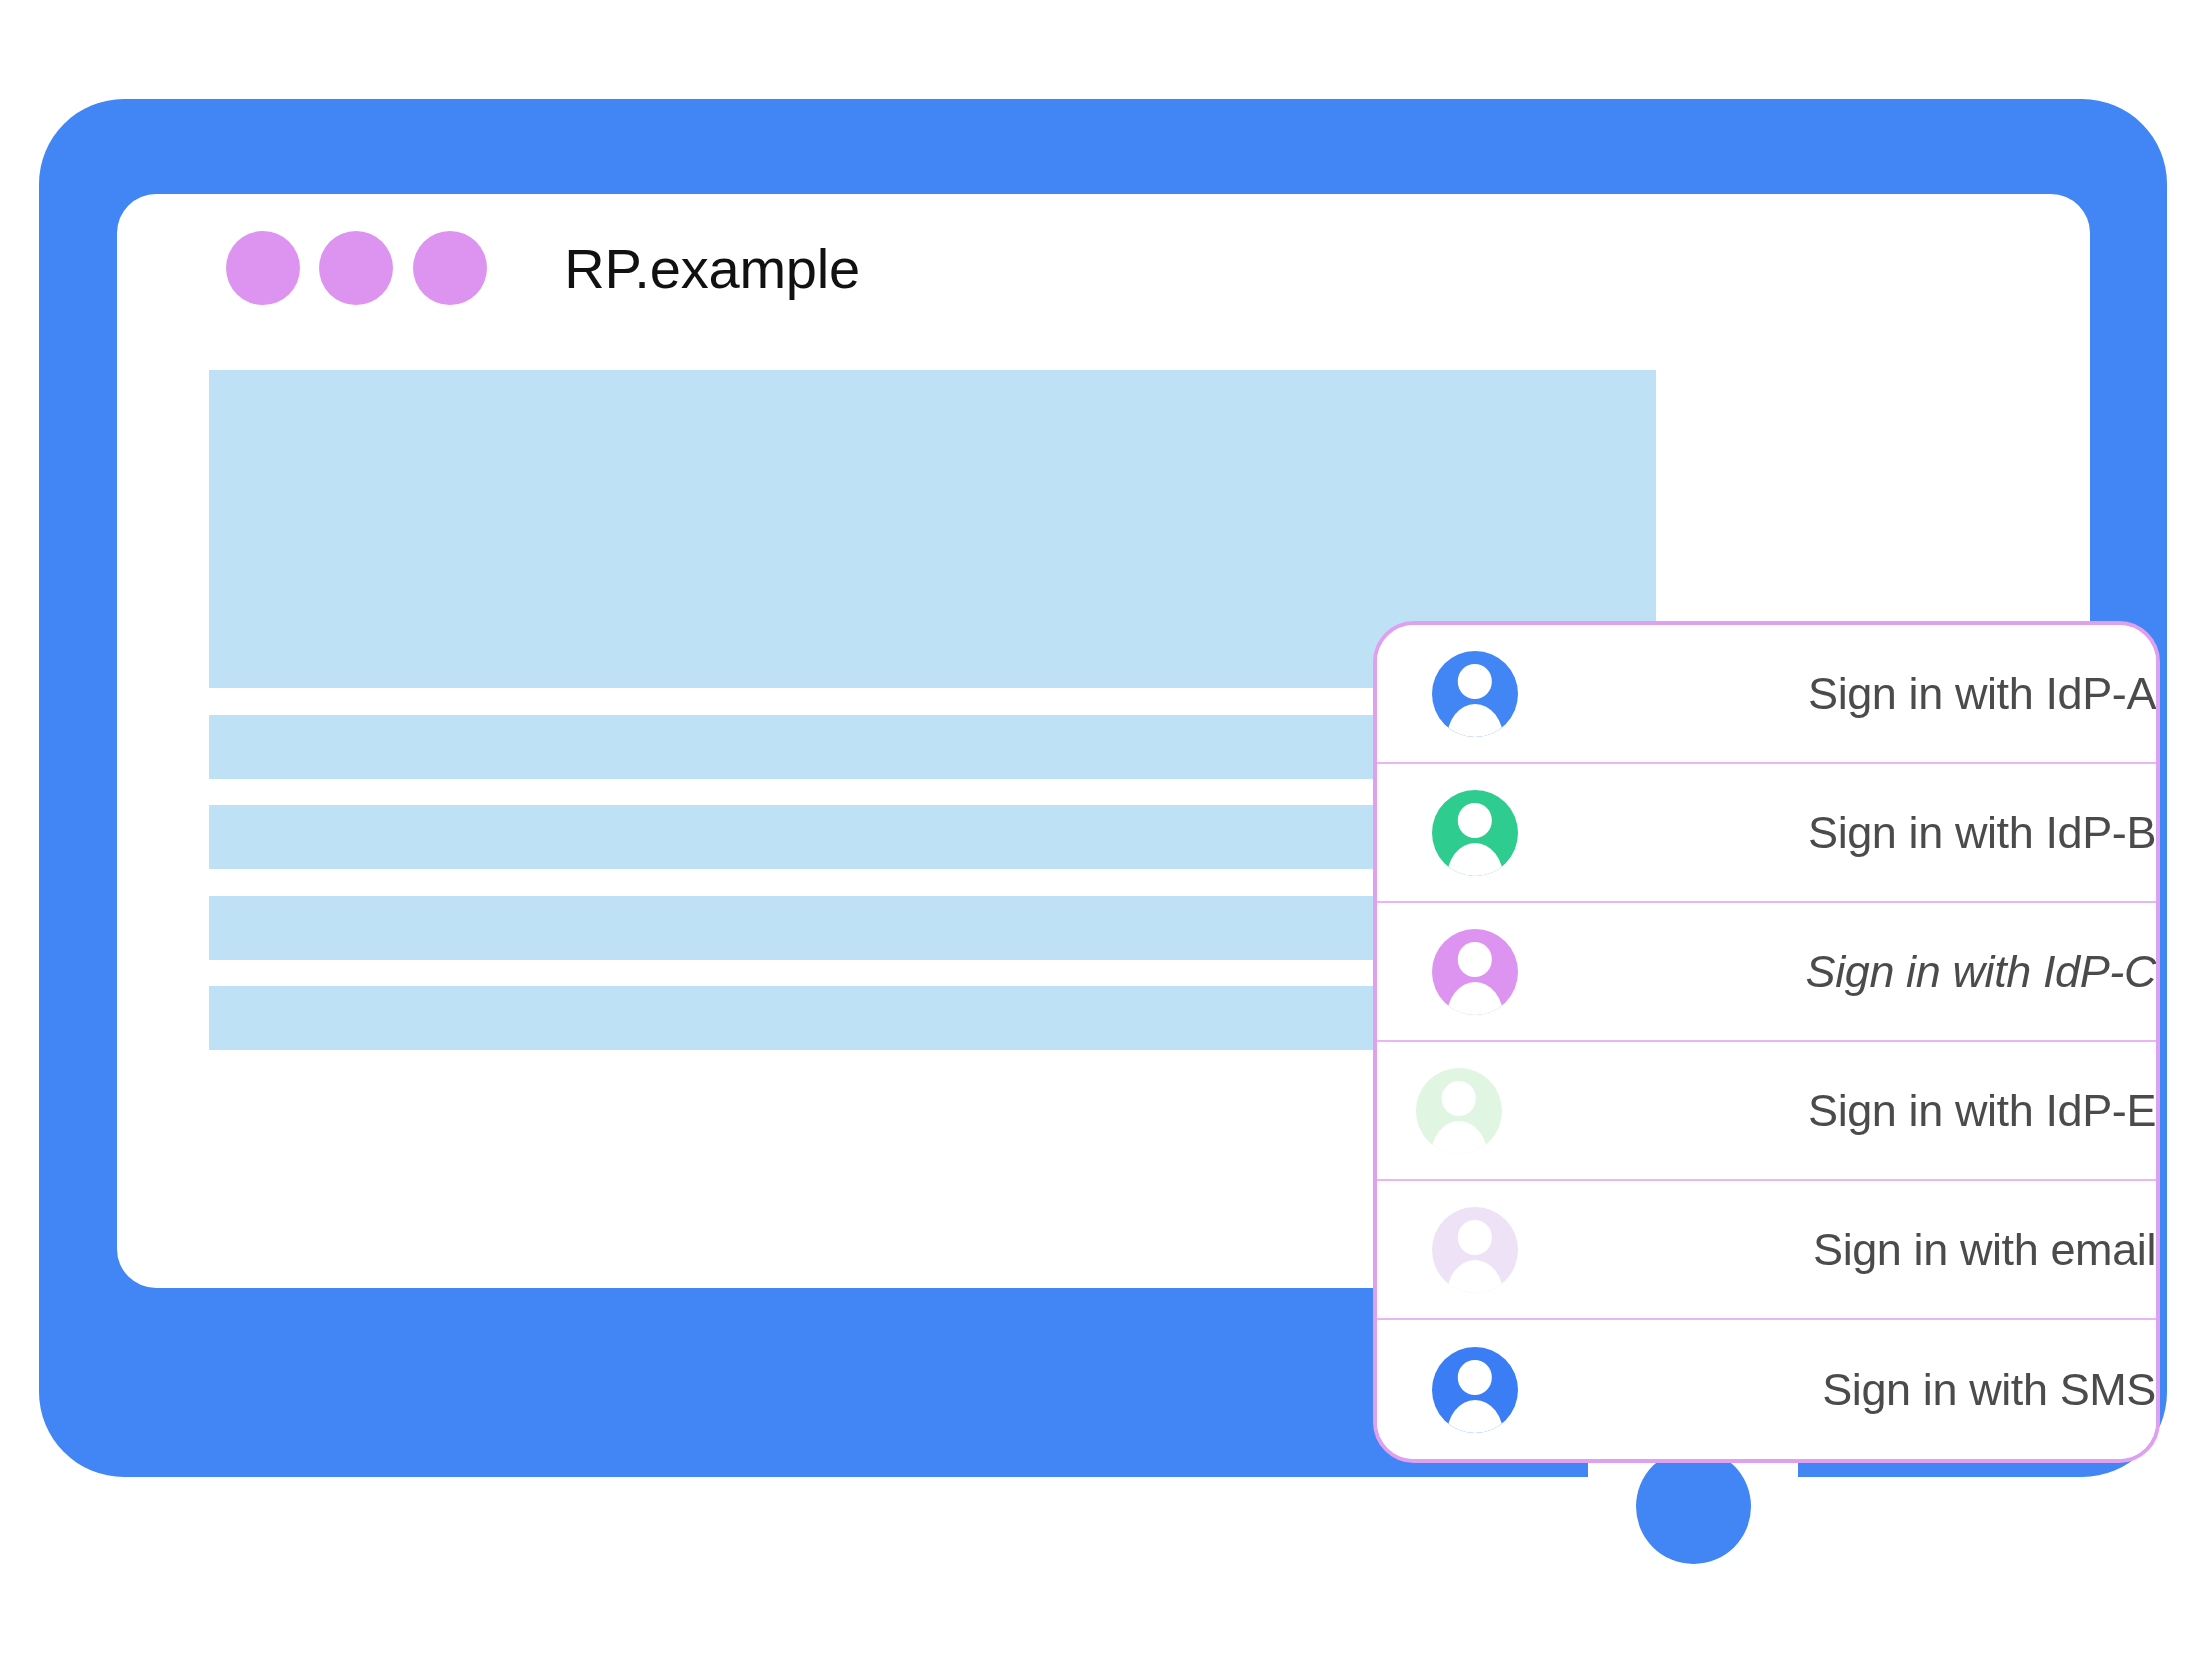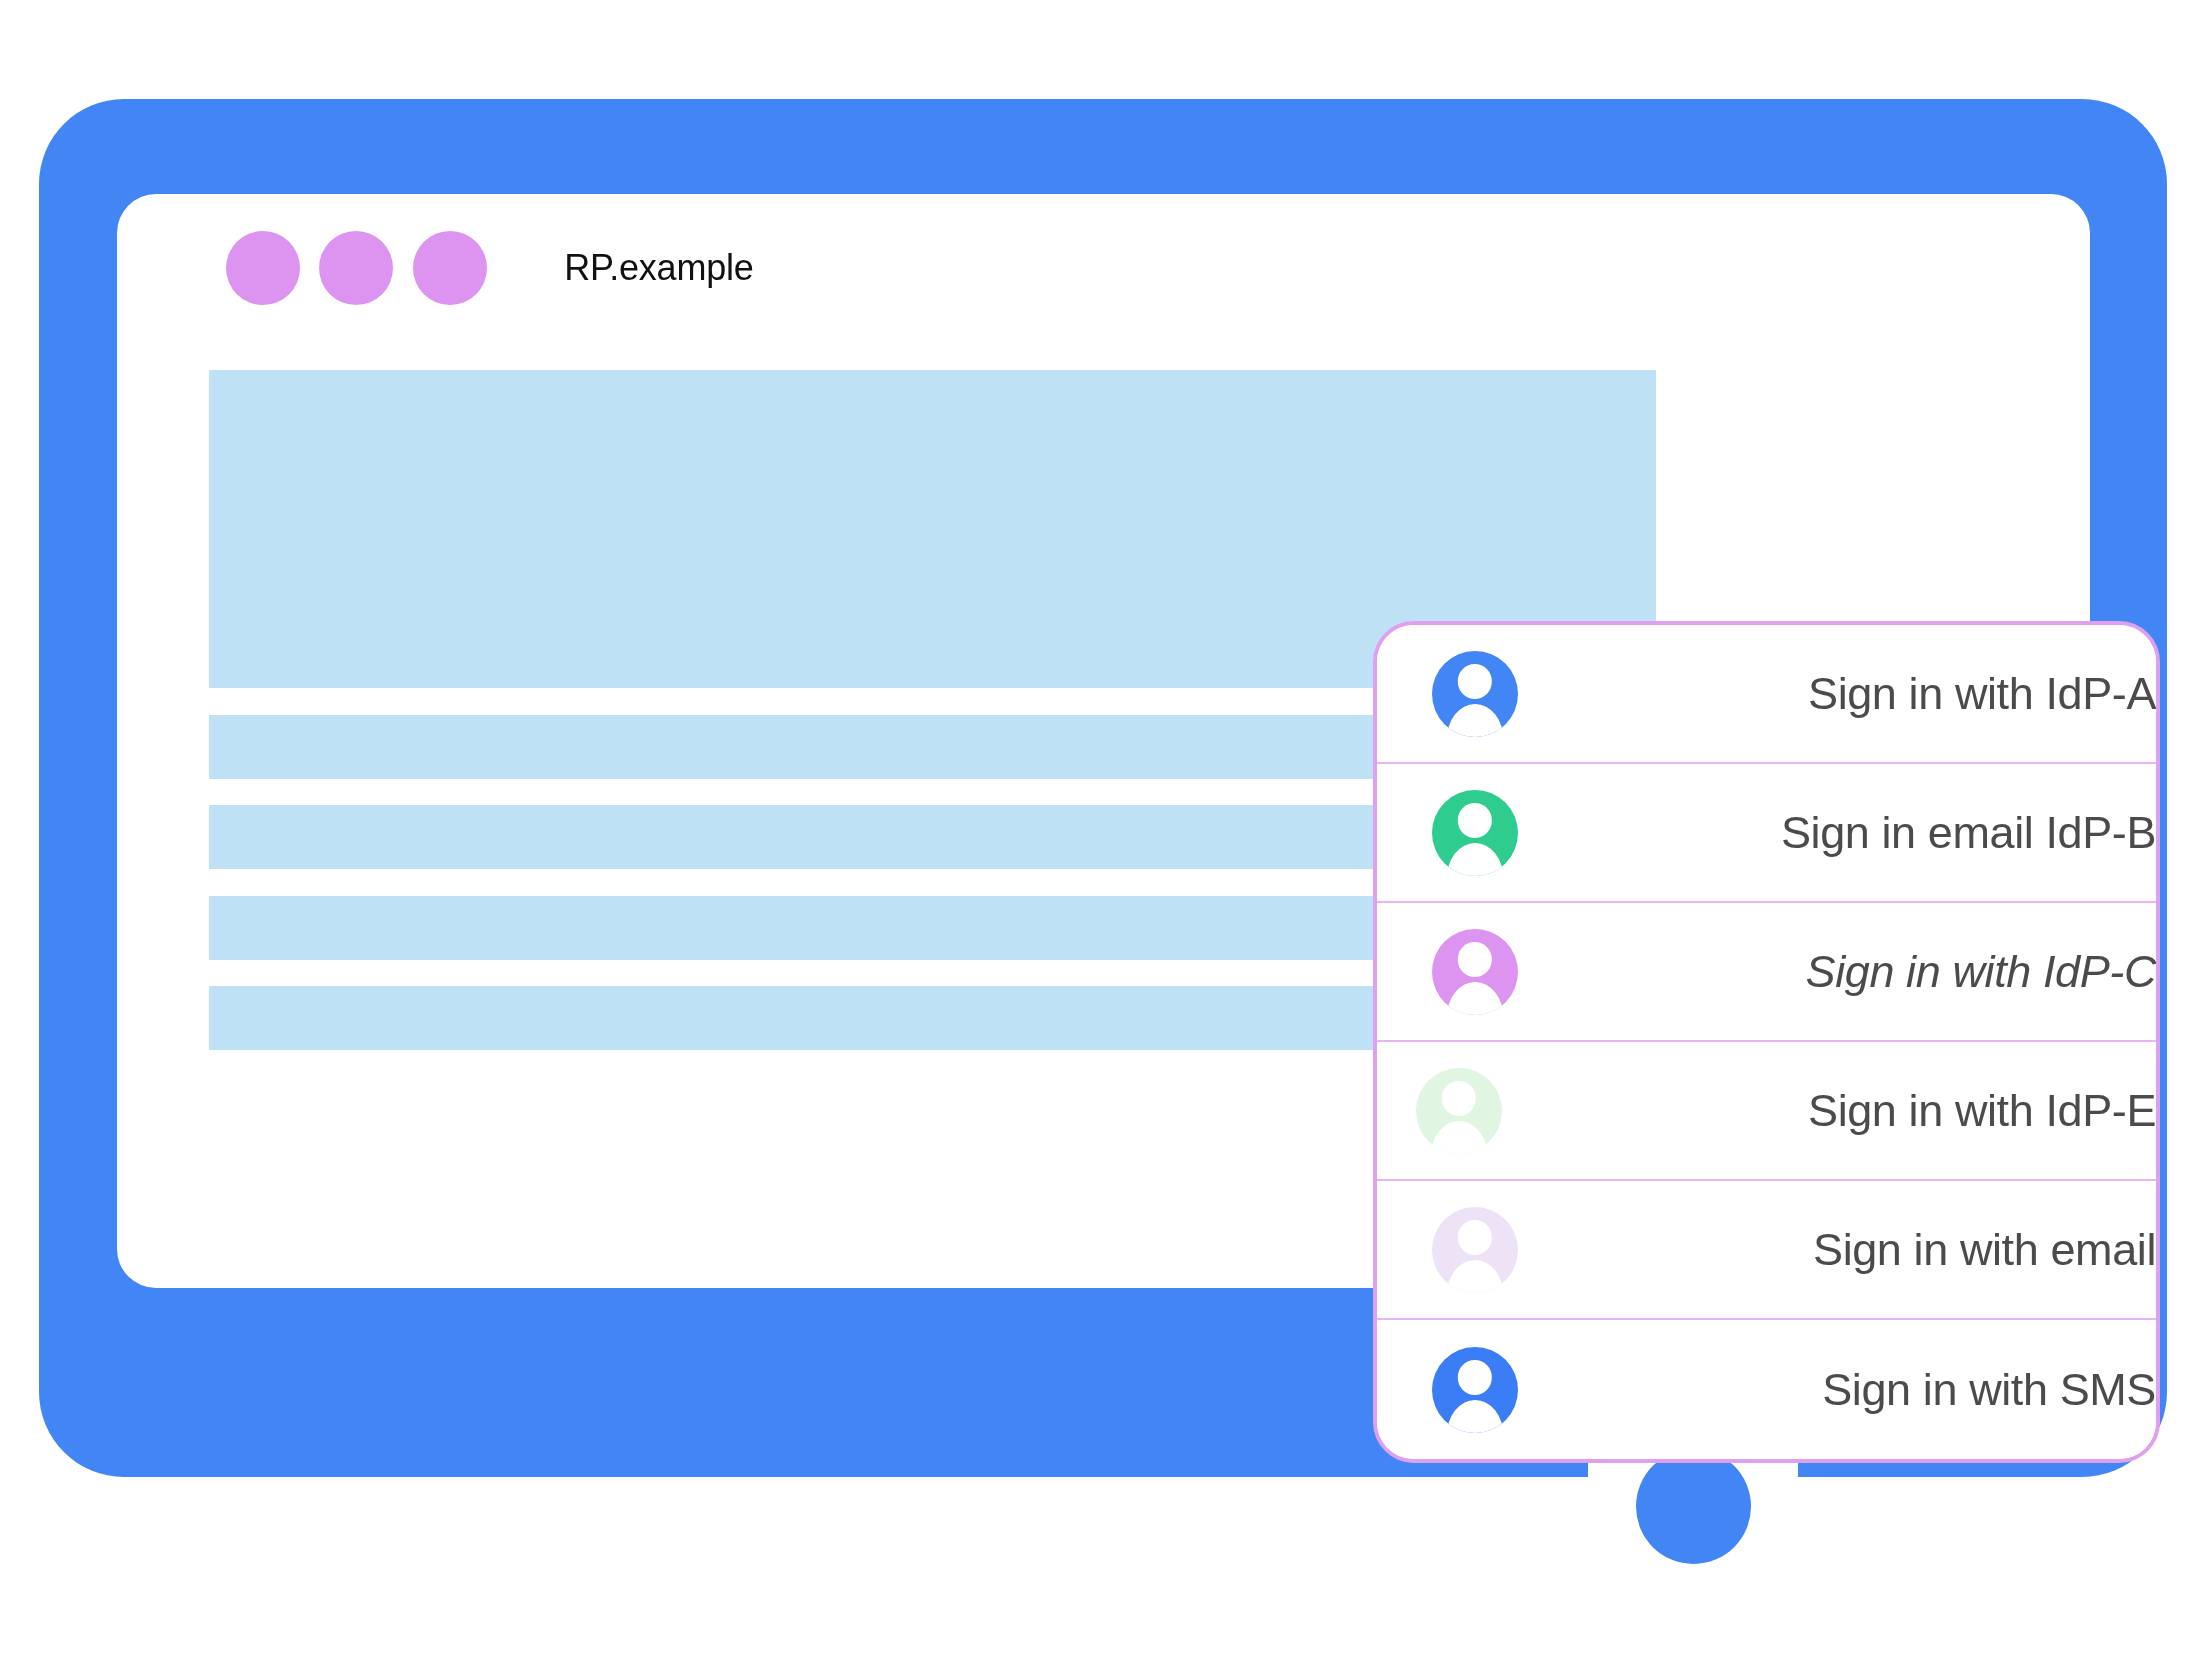--- a/index.html
+++ b/index.html
@@ -85,21 +85,21 @@
   }
   .dot {
     width: 74px;
     height: 74px;
     border-radius: 50%;
     background: #dd94f0;
     margin-right: 19.4px;
   }
   .window-title {
     margin-left: 58px;
-    font-size: 36px;
+    font-size: 56px;
     color: #111111;
     letter-spacing: -0.2px;
     white-space: nowrap;
   }
 
   
   .content {
     position: absolute;
     left: 92px;
     top: 176px;
@@ -216,21 +216,21 @@
                 <div class="head"></div>
                 <div class="body"></div>
               </div>
               <div class="chooser-label" style="color: rgb(75, 75, 75);">Sign in with IdP-A</div>
             </div>
             <div class="chooser-item" style="border-bottom-color: rgb(232, 183, 243);">
               <div class="avatar" style="background: rgb(46, 204, 143);">
                 <div class="head"></div>
                 <div class="body"></div>
               </div>
-              <div class="chooser-label" style="color: rgb(75, 75, 75);">Sign in email IdP-B</div>
+              <div class="chooser-label" style="color: rgb(75, 75, 75);">Sign in with IdP-B</div>
             </div>
             <div class="chooser-item" style="border-bottom-color: rgb(232, 183, 243);">
               <div class="avatar" style="background: rgb(221, 148, 240);">
                 <div class="head"></div>
                 <div class="body"></div>
               </div>
               <div class="chooser-label" style="color: rgb(75, 75, 75); font-style: italic;">Sign in with IdP-C</div>
             </div>
             <div class="chooser-item" style="border-bottom-color: rgb(232, 183, 243); padding-left: 39px;">
               <div class="avatar" style="background: rgb(224, 245, 226);">

